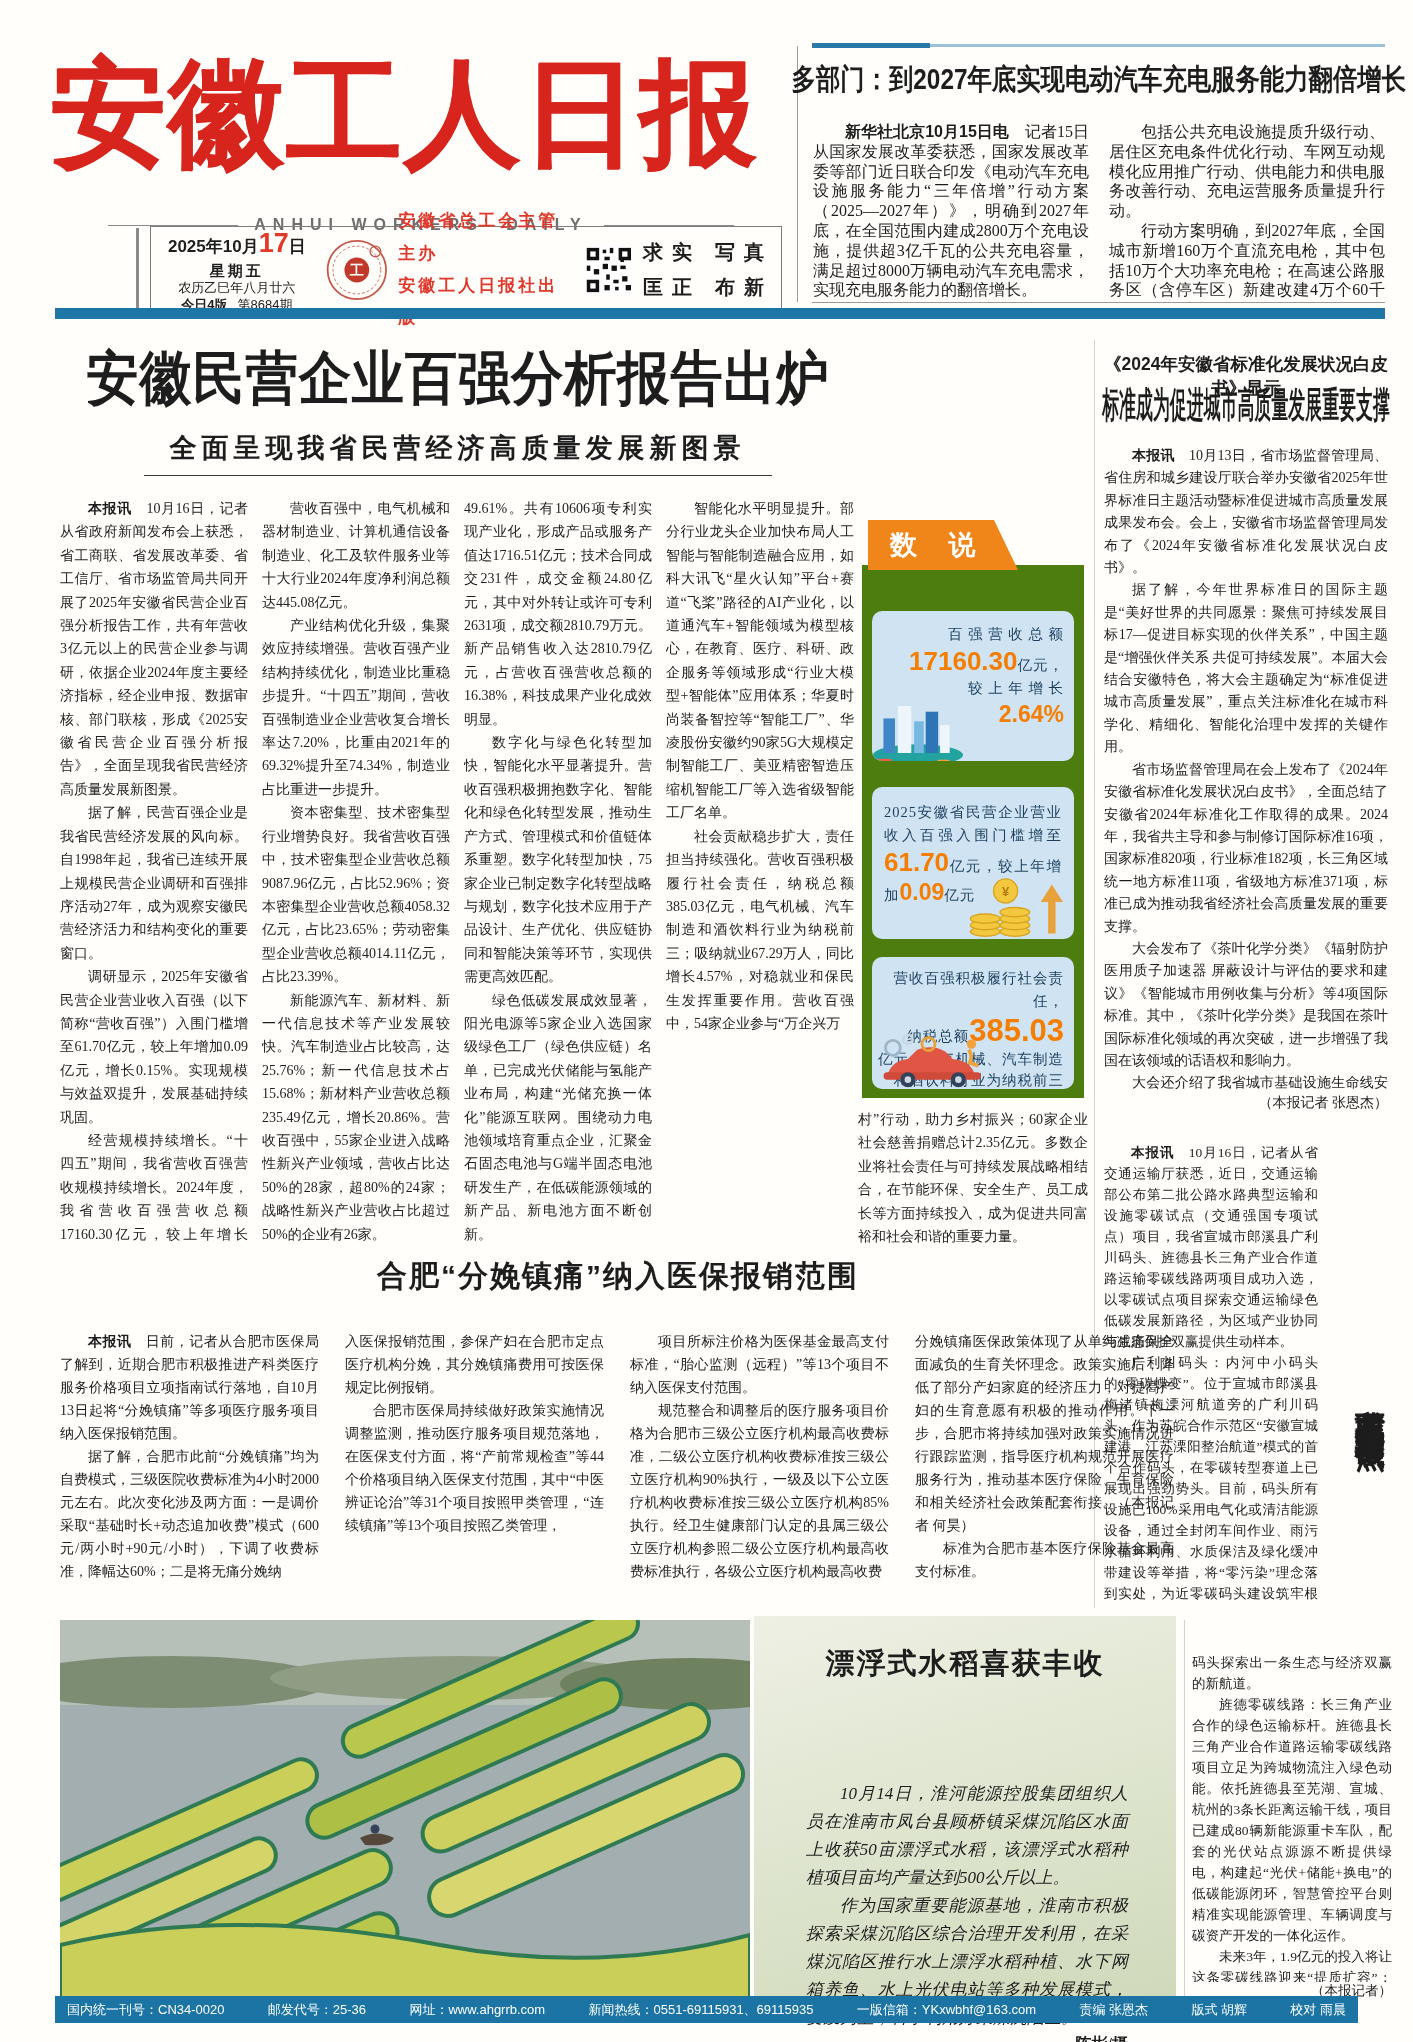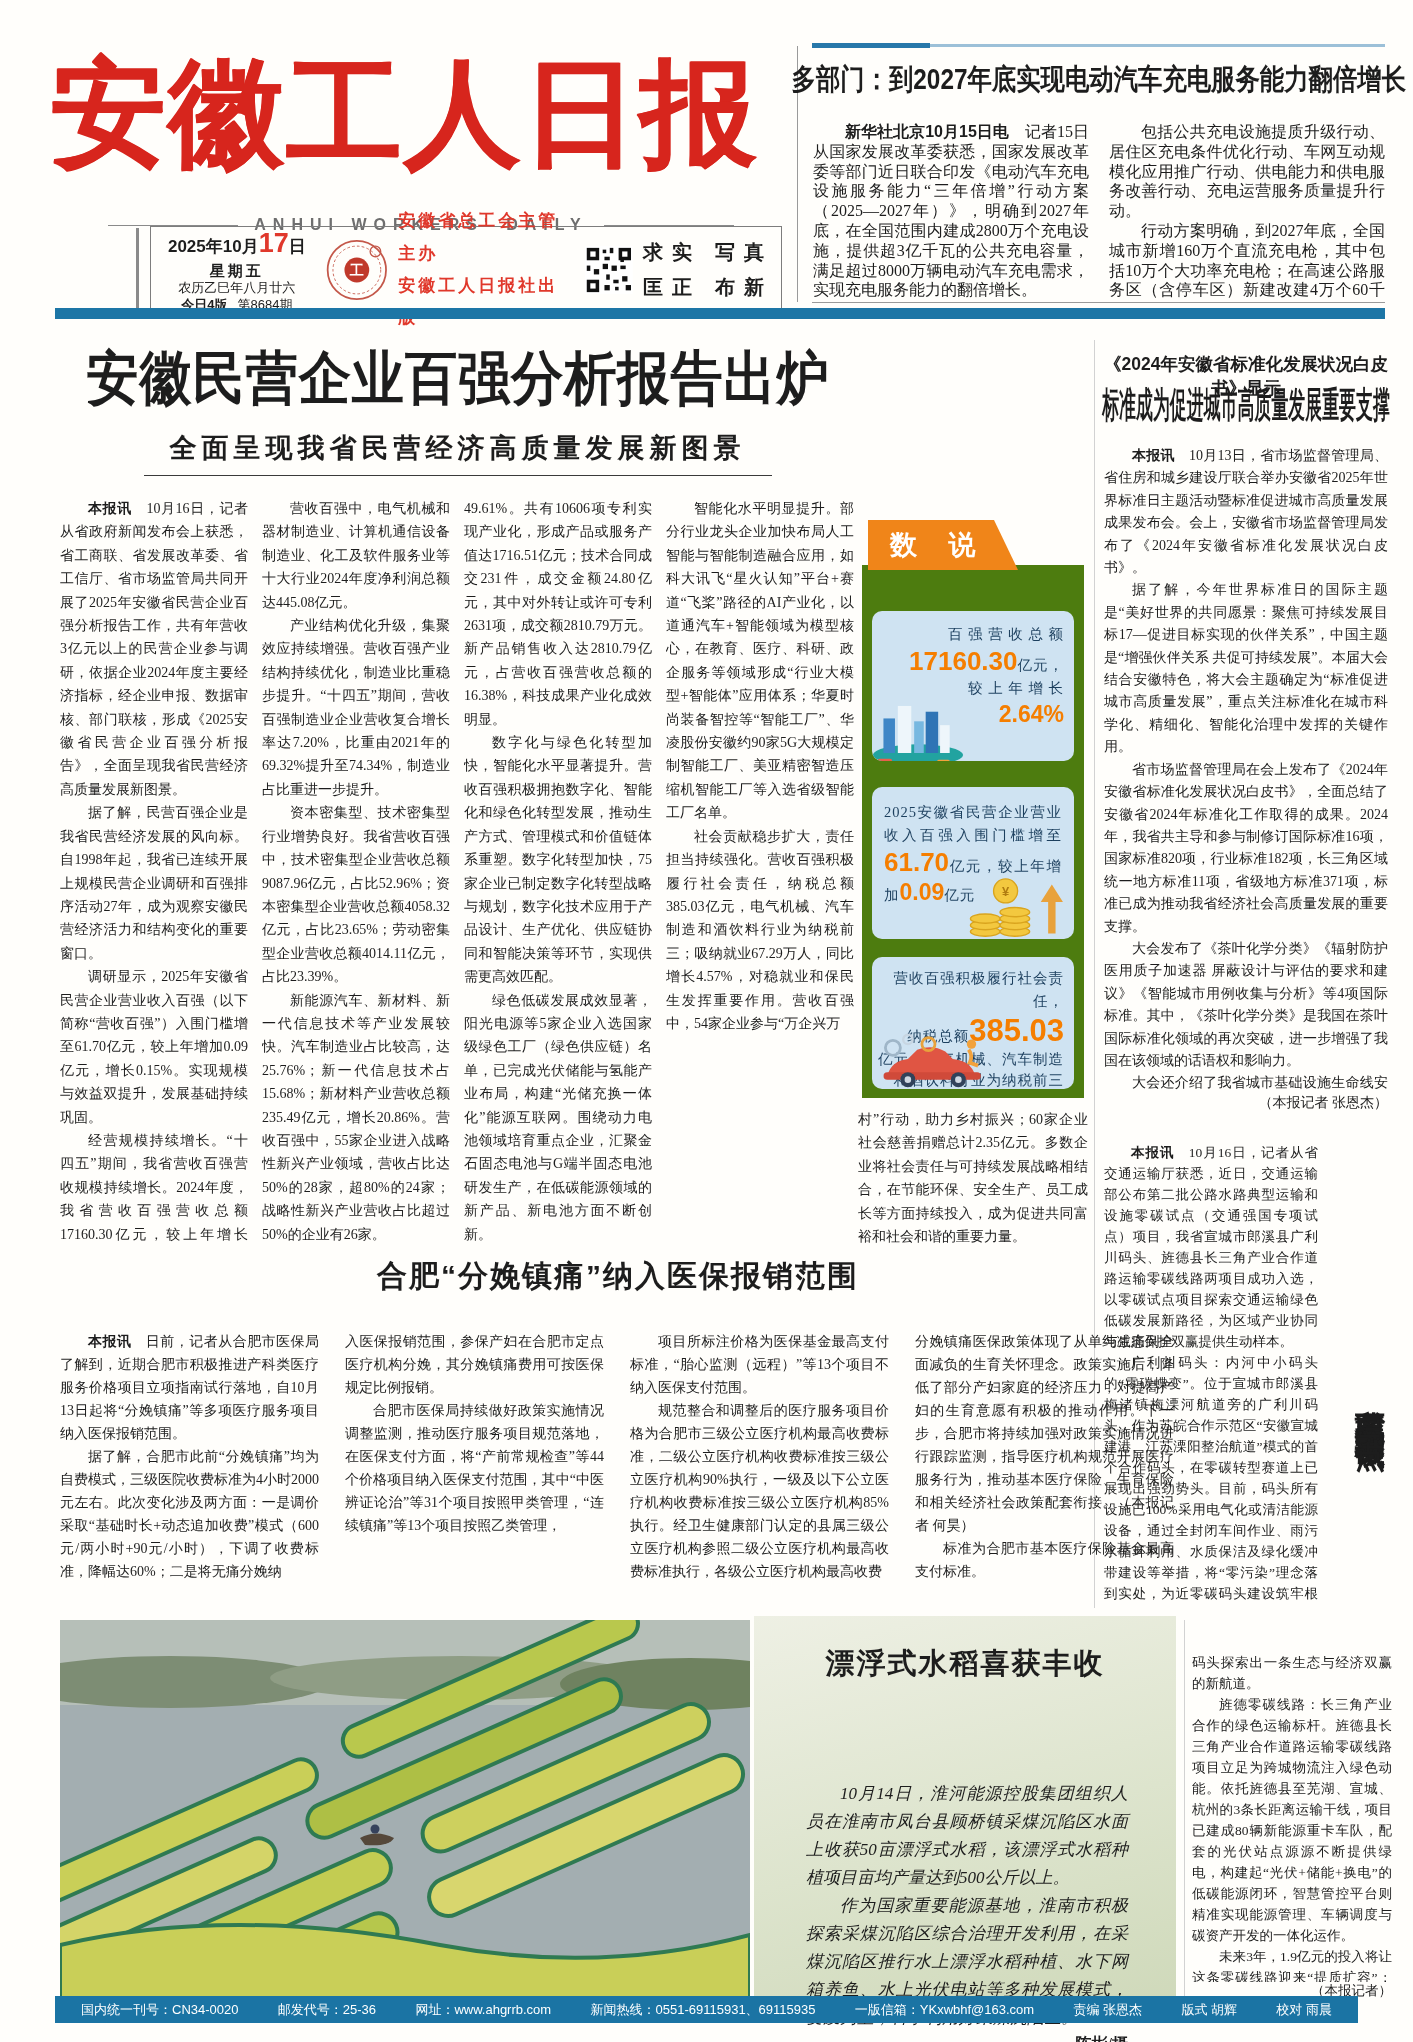--- a/index.html
+++ b/index.html
@@ -99,21 +99,21 @@
   
   #photo{left:60px;top:1620px;width:690px;height:385px;}
   #rice-box{left:754px;top:1616px;width:422px;height:389px;background:linear-gradient(165deg,#eef0e4 0%,#dde4cd 55%,#cfd9ba 100%);box-sizing:border-box;}
   #rice-hl{margin-top:28px;text-align:center;font-size:29px;font-weight:900;letter-spacing:2px;}
   #rice-body{margin:96px 48px 0 52px;font-size:17px;font-style:italic;line-height:28px;}
   #rice-body p{text-indent:2em;text-align:justify;}
   #rice-credit{margin:2px 48px 0 0;text-align:right;font-weight:bold;font-size:16px;}
 
   
   #footer{left:55px;top:1996px;width:1303px;height:27px;background:#1b74a4;color:#fff;
-    display:flex;align-items:center;justify-content:space-between;padding:0 26px;box-sizing:border-box;
+    display:flex;align-items:center;justify-content:space-between;padding:0 12px;box-sizing:border-box;
     font-size:13px;white-space:nowrap;}
   #footer p{display:inline;text-indent:0;}
 </style>
 </head>
 <body>
 
 <div id="page">
 
   <div class="abs" id="masthead-title">安徽工人日报</div>
   <div class="abs" id="english-row">

